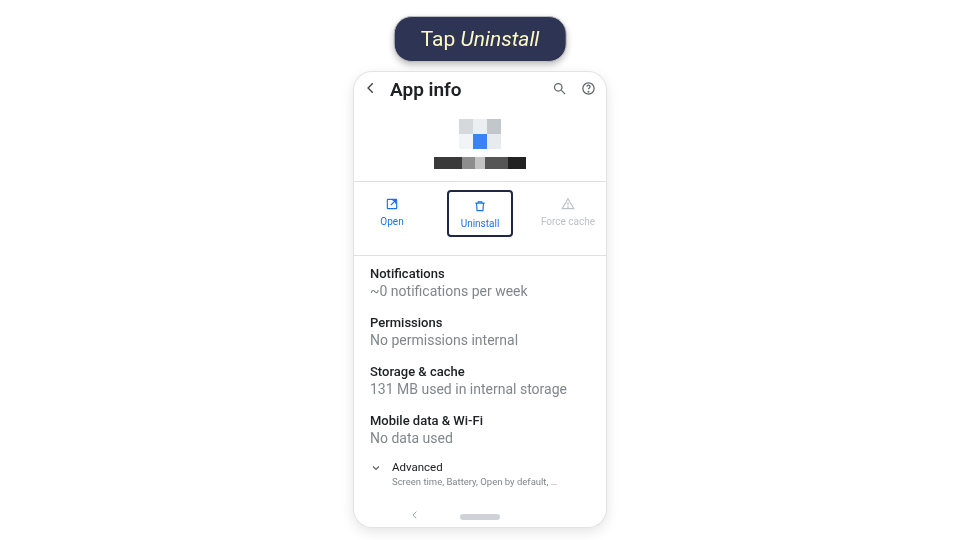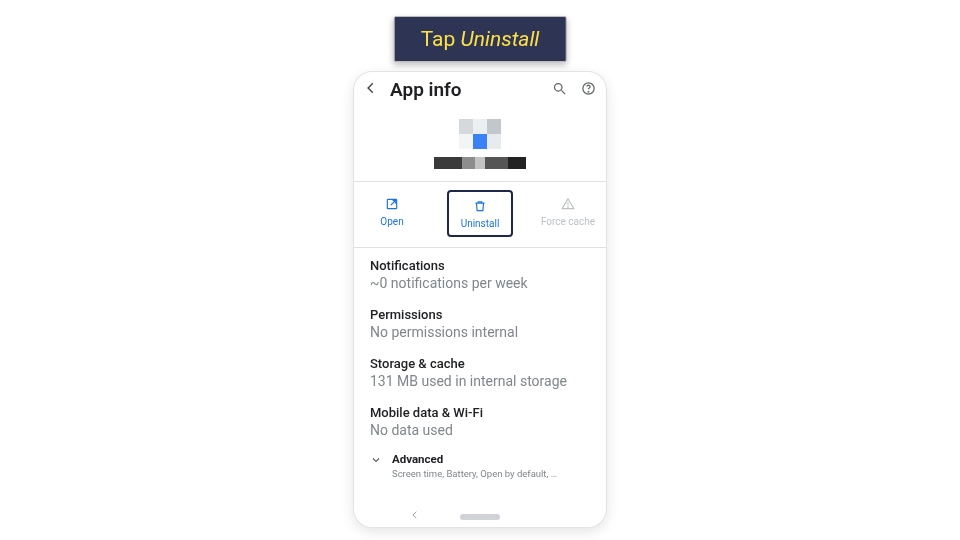--- a/index.html
+++ b/index.html
@@ -9,23 +9,23 @@
     background: #fff;
     font-family: -apple-system, Roboto, "Segoe UI", Arial, sans-serif;
     position: relative;
   }
   .callout {
     position: absolute;
     top: 16px;
     left: 50%;
     transform: translateX(-50%);
     background: #2d3454;
-    color: #fde047;
+    color: #fef9c3;
     border: 1px solid #bdbdbd;
-    border-radius: 2px;
+    border-radius: 18px;
     padding: 10px 26px;
     font-size: 21px;
     box-shadow: 0 3px 6px rgba(0,0,0,0.25);
   }
   .callout .emph { font-style: italic; }
   .phone-frame {
     position: absolute;
     top: 72px;
     left: 50%;
     transform: translateX(-50%);
@@ -73,21 +73,21 @@
   .app-name-blur {
     width: 92px; height: 12px;
     background: linear-gradient(90deg,#3a3a3a 0 30%, #8d8d8d 30% 45%, #c3c3c3 45% 55%, #555 55% 80%, #222 80% 100%);
     filter: blur(0.4px);
   }
 
   .hr { height:1px; background:#e0e0e0; margin:12px 0 0 0; }
 
   .actions {
     display: flex; justify-content: space-around;
-    padding: 8px 4px 10px 4px;
+    padding: 8px 4px 18px 4px;
     border-bottom: 1px solid #e0e0e0;
     gap: 20px;
   }
   .action {
     width: 66px; text-align: center;
     padding: 6px 2px;
     border-radius: 4px;
   }
   .action.highlight {
     border: 2px solid #1f2749;
@@ -100,21 +100,21 @@
 
   .section { padding: 10px 16px 6px 16px; }
   .section .stitle { font-size: 13px; color:#202124; font-weight:500; }
   .section .ssub { font-size: 14px; color:#80868b; margin-top:2px; }
 
   .advanced-row {
     display:flex; align-items:flex-start; gap:10px;
     padding: 8px 16px;
   }
   .advanced-row .chev { color:#5f6368; font-size:12px; margin-top:2px;}
-  .advanced-row .stitle { font-size: 11.5px; color:#202124; font-weight:700;}
+  .advanced-row .stitle { font-size: 11.5px; color:#202124; font-weight:400;}
   .advanced-row .ssub { font-size: 9.5px; color:#80868b; margin-top:2px; max-width:170px; white-space:nowrap; overflow:hidden; text-overflow:ellipsis;}
 
   .navbar {
     position:absolute; bottom:4px; left:0; right:0;
     display:flex; justify-content:center; gap:40px; align-items:center;
     color:#9aa0a6;
   }
   .navbar .nav-back { font-size:11px; }
   .navbar .pill { width:40px; height:6px; background:#cfd2d6; border-radius:4px; }
 </style>

